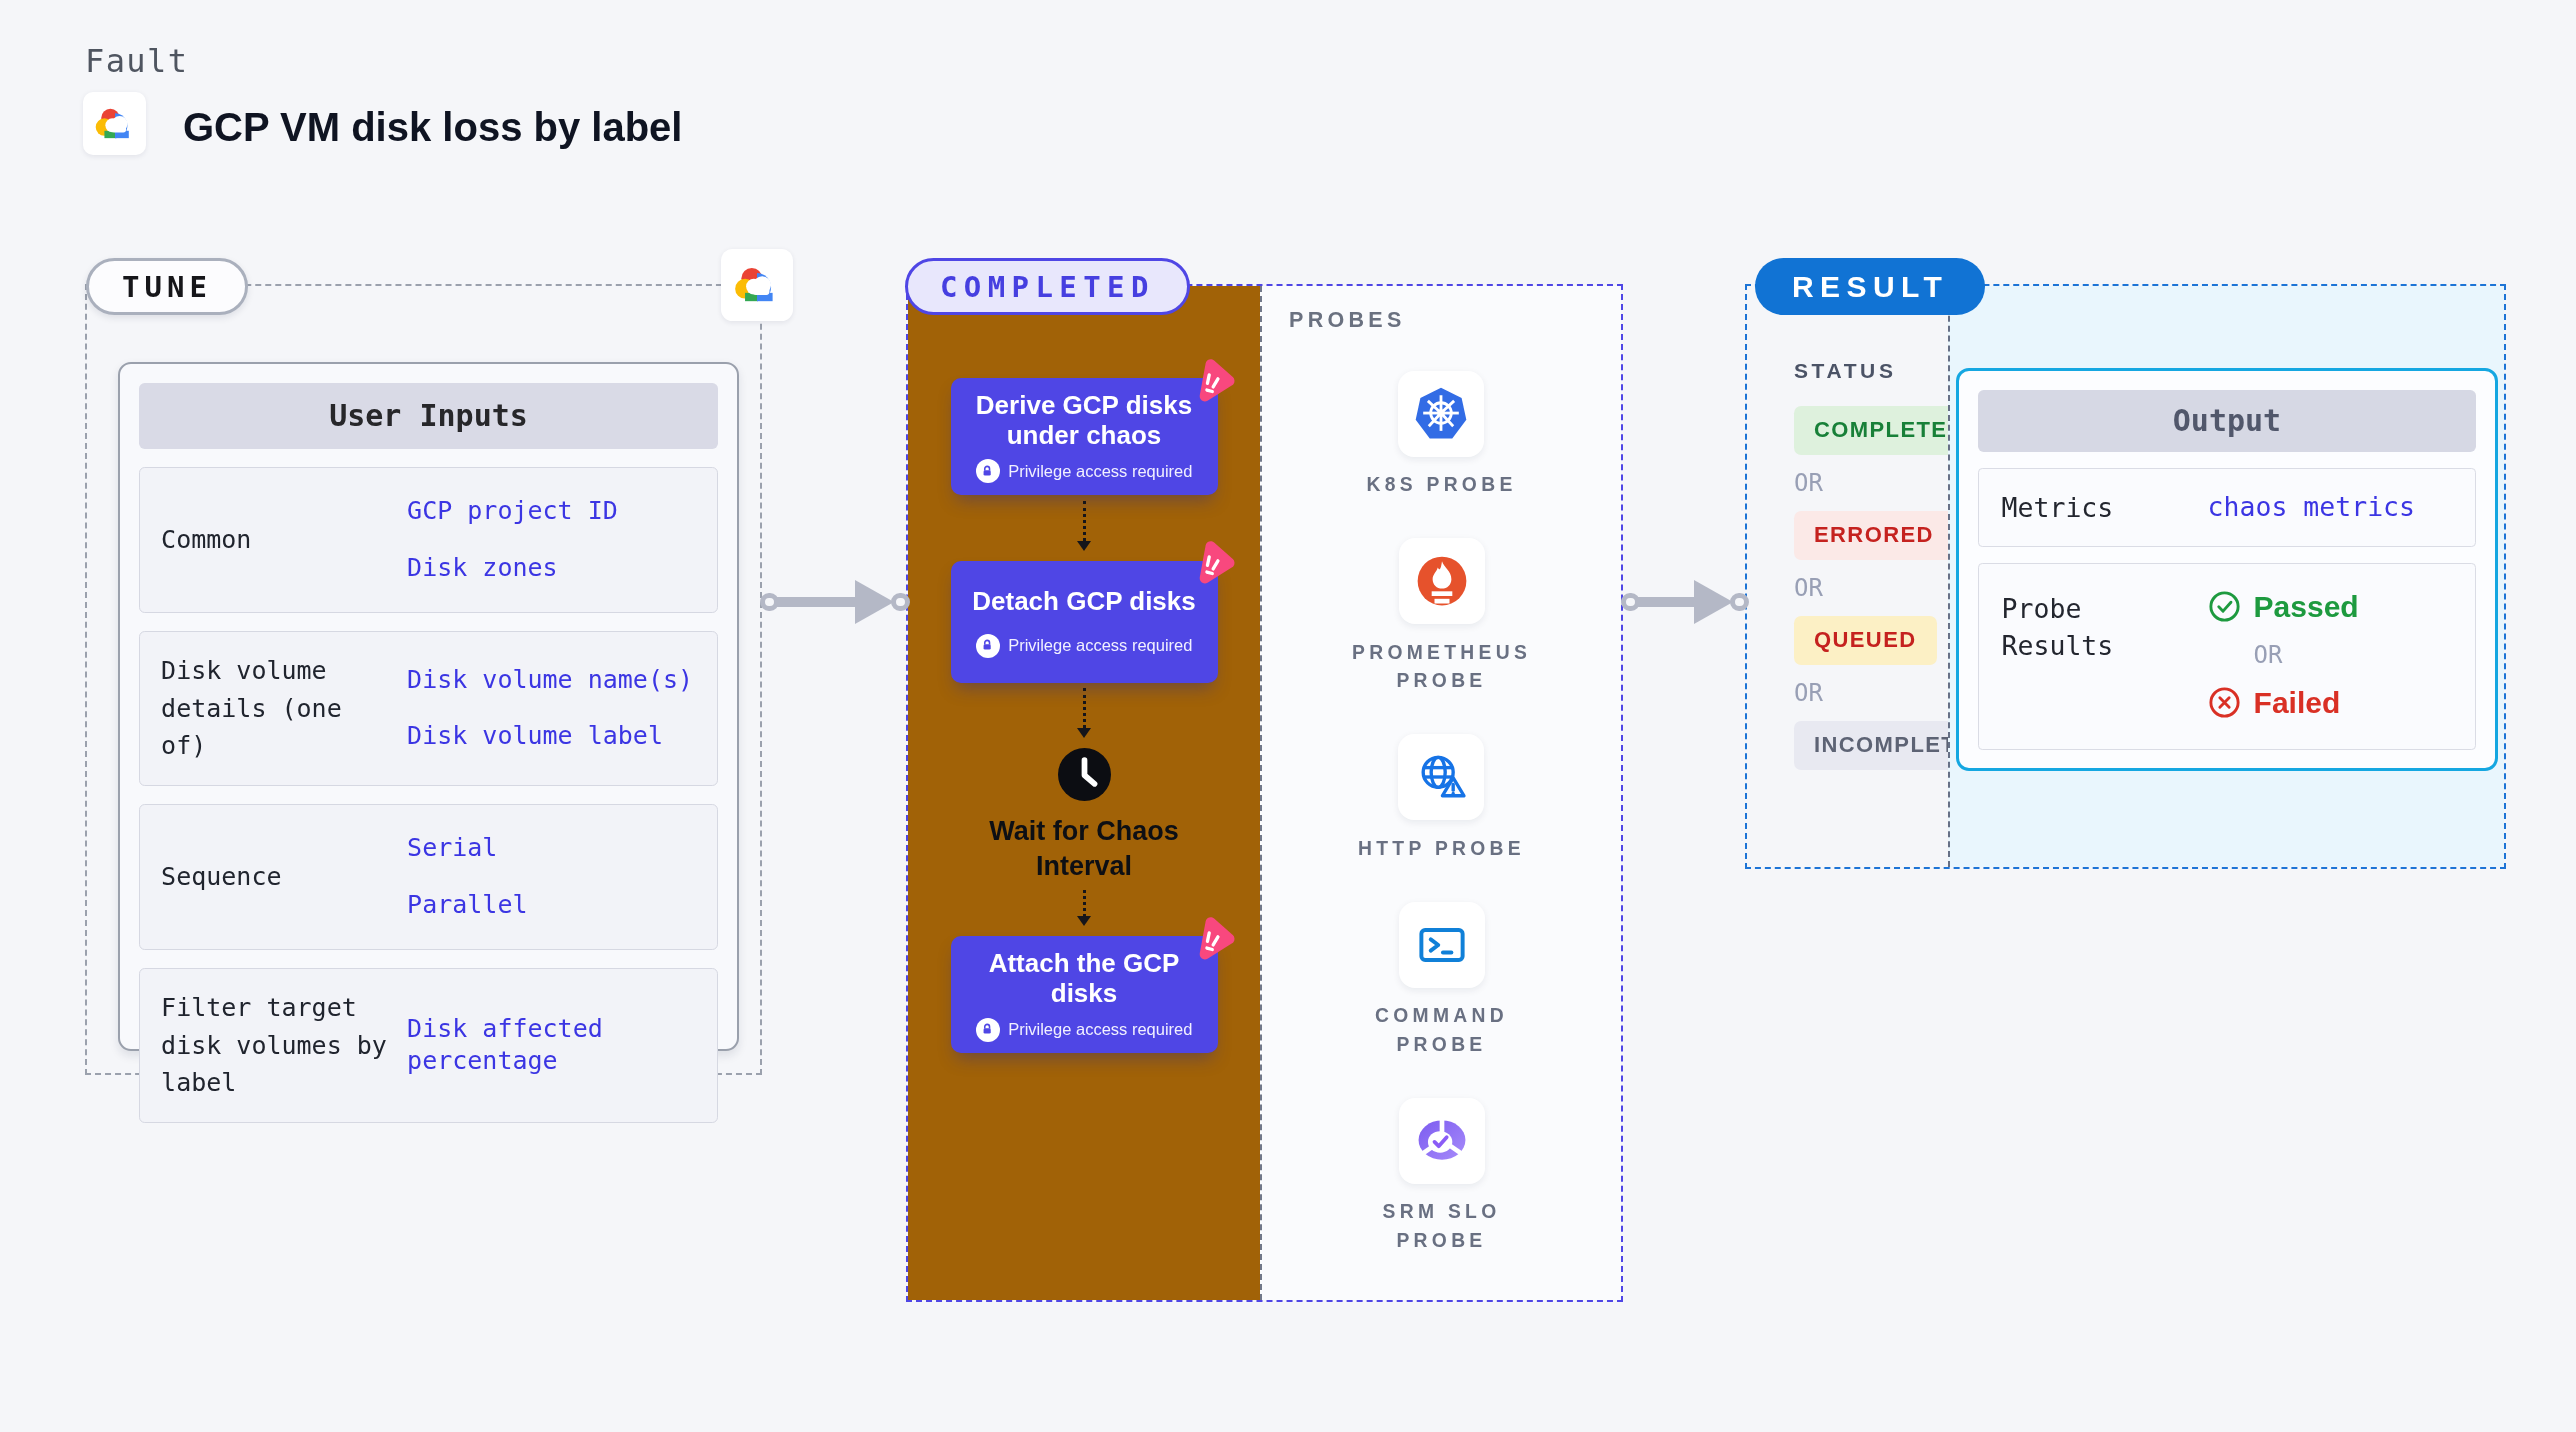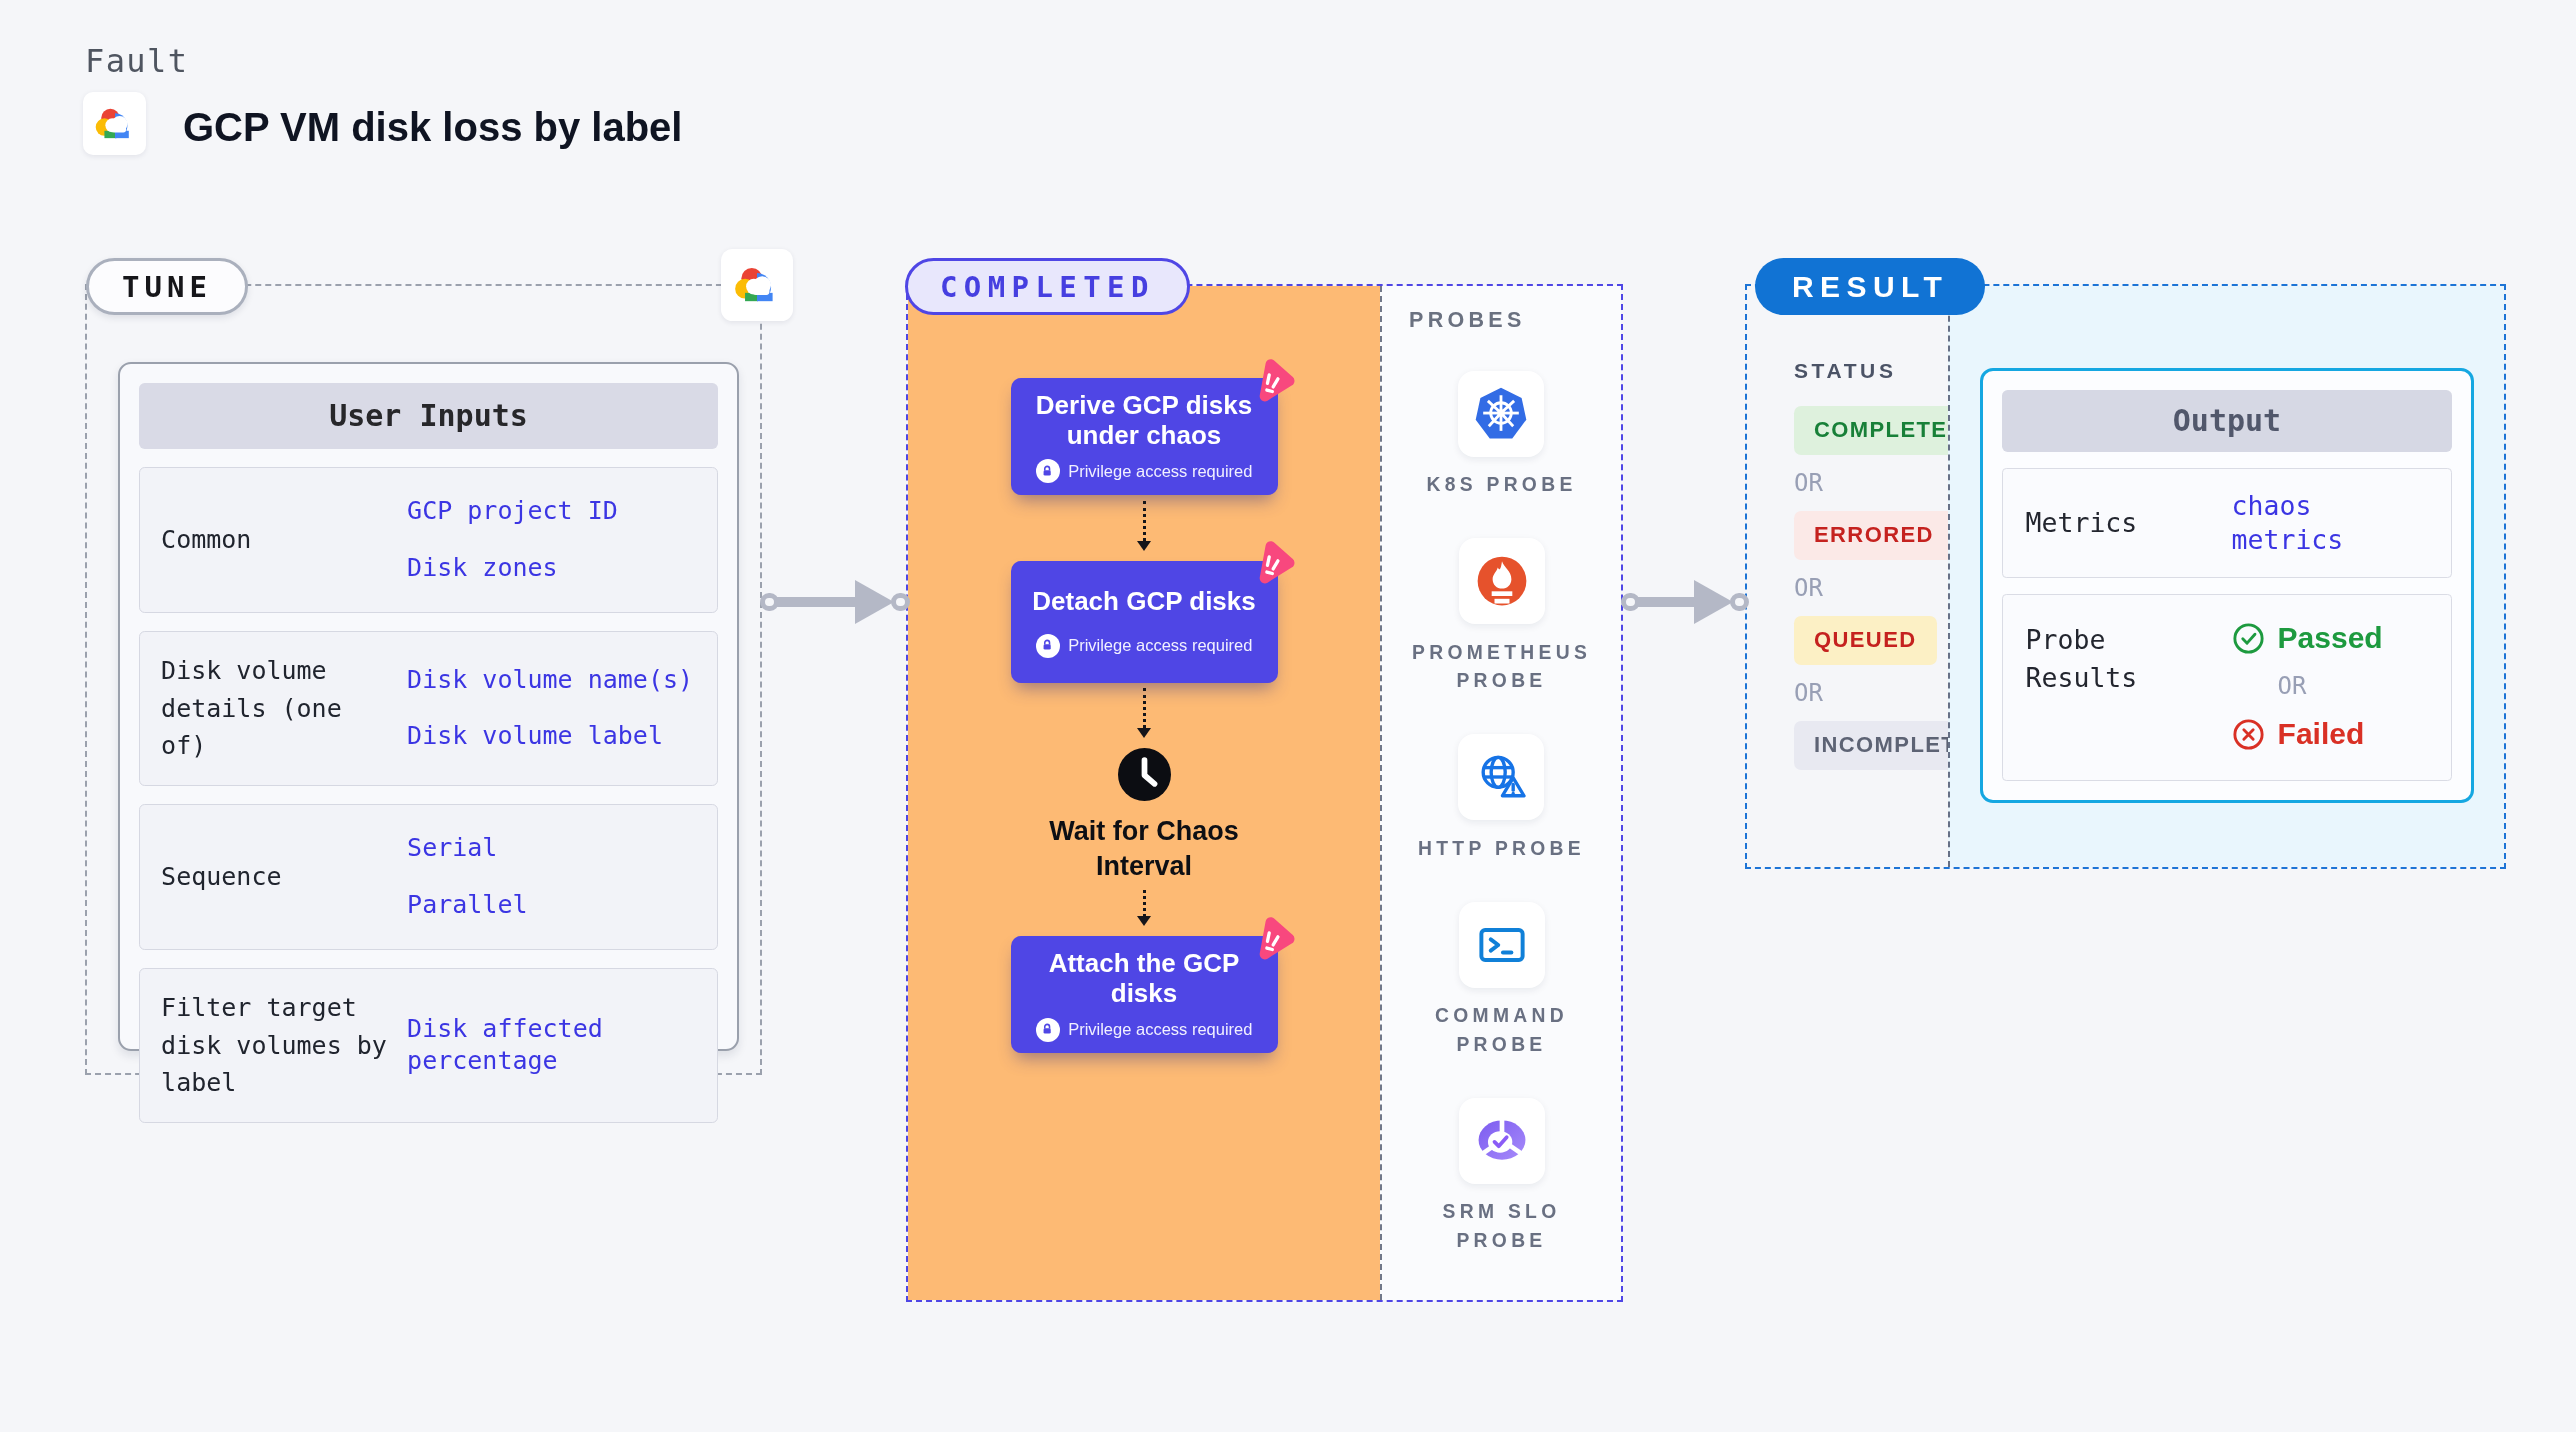--- a/index.html
+++ b/index.html
@@ -47,21 +47,21 @@
   .harrow { display:flex; align-items:center; height:32px; z-index:4; }
   .harrow .dot { width:18.6px; height:18.6px; border-radius:50%; background:#f5f6f9; border:5px solid #b4b8c6; flex:none; }
   .harrow .shaft { height:9.3px; background:#b4b8c6; flex:1; margin:0 -1.4px; }
   .harrow .head { width:0; height:0; border-top:22px solid transparent; border-bottom:22px solid transparent;
     border-left:39px solid #b4b8c6; flex:none; margin-right:-2.9px; }
   .arrow-1 { left:760px; top:586px; width:150px; }
   .arrow-2 { left:1621px; top:586px; width:128px; }
 
   
   .exec-wrap { left:906px; top:284px; width:717px; height:1018px; border:2.9px dashed #4f46e5; display:flex; }
-  .exec-panel { width:472px; background:#fdba74; display:flex; flex-direction:column; align-items:center; padding-top:92px; }
+  .exec-panel { width:352px; background:#a16207; display:flex; flex-direction:column; align-items:center; padding-top:92px; }
   .probes-panel { flex:1; background:#fafbfd; border-left:2.1px dashed #717889; position:relative;
     display:flex; flex-direction:column; align-items:center; padding-top:85px; gap:38px; }
   .probes-heading { position:absolute; left:27px; top:21.5px; font-family:"Liberation Sans", sans-serif;
     font-weight:bold; font-size:21.5px; letter-spacing:4.3px; color:#6a7180; }
 
   .chaos-node { position:relative; width:267px; min-height:107px; background:#4f46e5; border-radius:10px;
     color:#fff; display:flex; flex-direction:column; align-items:center; justify-content:center;
     gap:8.6px; padding:11.5px 16px; text-align:center;
     box-shadow:0 10px 17px -5.7px rgba(49,46,129,.45); }
   .chaos-node .ntitle { font-family:"Liberation Sans", sans-serif; font-weight:bold; font-size:26px; line-height:1.18; }
@@ -96,21 +96,21 @@
   .badge { font-family:"Liberation Sans", sans-serif; font-weight:bold; font-size:22px; letter-spacing:1.4px;
     padding:11.5px 20px; border-radius:7.2px; }
   .b-completed { background:#def1dd; color:#188038; }
   .b-errored { background:#fbe9e7; color:#c5221f; }
   .b-queued { background:#fcf0c5; color:#c5221f; }
   .b-incompleted { background:#e8e9f1; color:#5d6374; }
   .or-sep { font-size:24px; color:#989fb5; }
 
   .output-panel { flex:1; background:#e9f6fd; border-left:2.1px dashed #667086; display:flex;
     justify-content:center; align-items:flex-start; }
-  .output-card { margin-top:82px; width:494px; background:#fcfdff; border:3.6px solid #15a7e1;
+  .output-card { margin-top:82px; width:542px; background:#fcfdff; border:3.6px solid #15a7e1;
     border-radius:13px; padding:18.6px; }
   .output-header { height:62px; background:#d6d8e4; border-radius:5.7px; display:flex; align-items:center;
     justify-content:center; font-size:30px; font-weight:bold; color:#51576b; }
   .out-row { margin-top:16px; background:#fafbfe; border:1.4px solid #dadce5; border-radius:4.3px;
     padding:20px 23px; display:flex; align-items:center; gap:28px; }
   .out-row .olabel { width:178px; flex:none; font-size:26.5px; line-height:1.4; color:#23262f; }
   .out-row.tall { align-items:flex-start; padding:26px 23px 29px; }
   .probe-outcomes { display:flex; flex-direction:column; gap:17px; }
   .outcome { display:flex; align-items:center; gap:13px; font-family:"Liberation Sans", sans-serif;
     font-weight:bold; font-size:30px; }

